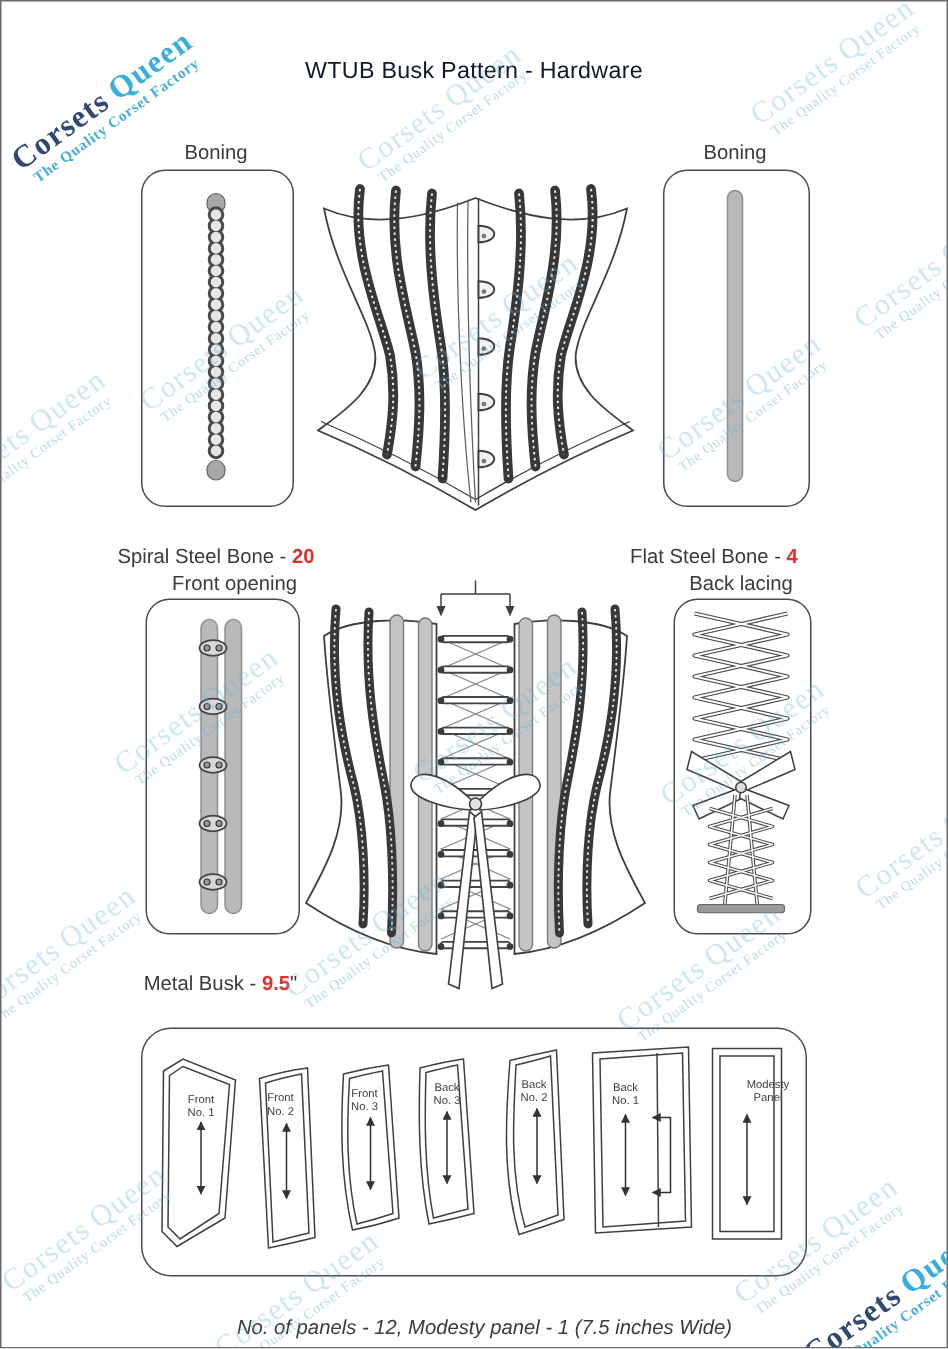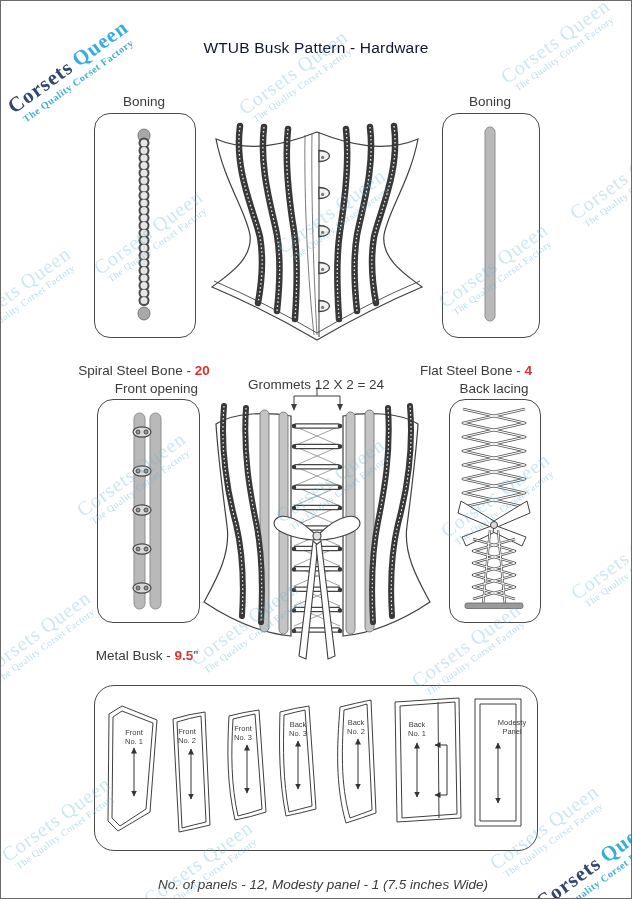--- a/index.html
+++ b/index.html
@@ -98,21 +98,20 @@
         <path d="M0,-5.5 C7,-5.5 10.5,-2.6 10.5,0 C10.5,2.6 7,5.5 0,5.5 Z" fill="#f2f2f2" stroke="#3f3f3f" stroke-width="1.3"></path>
         <circle cx="3.6" cy="1.4" r="1.6" fill="#777"></circle>
       </g>
     </defs>
     <use href="#loop" x="115" y="45"></use>
     <use href="#loop" x="115" y="82"></use>
     <use href="#loop" x="115" y="120"></use>
     <use href="#loop" x="115" y="157"></use>
     <use href="#loop" x="115" y="195"></use>
   </svg>
-  <div class="abs center caption" style="left:0;top:356px;width:630px;">Grommets 12 X 2 = 24</div>
 
   <div class="abs center heading" style="left:96px;top:380px;width:101px;text-align:right;">Front opening</div>
   <div class="abs hwbox" style="left:96px;top:398px;width:101px;height:222px;"></div>
   <svg class="abs" style="left:96px;top:398px;" width="101" height="222" viewBox="0 0 101 222">
     <rect x="37" y="14" width="11" height="196" rx="5.5" fill="#b9b9b9" stroke="#8f8f8f" stroke-width="1"></rect>
     <rect x="53" y="14" width="11" height="196" rx="5.5" fill="#b9b9b9" stroke="#8f8f8f" stroke-width="1"></rect>
     <defs>
       <g id="hook">
         <ellipse cx="0" cy="0" rx="9" ry="5.2" fill="#d8d8d8" stroke="#444" stroke-width="1.2"></ellipse>
         <circle cx="-4" cy="0" r="2" fill="#999" stroke="#333" stroke-width="0.8"></circle>

